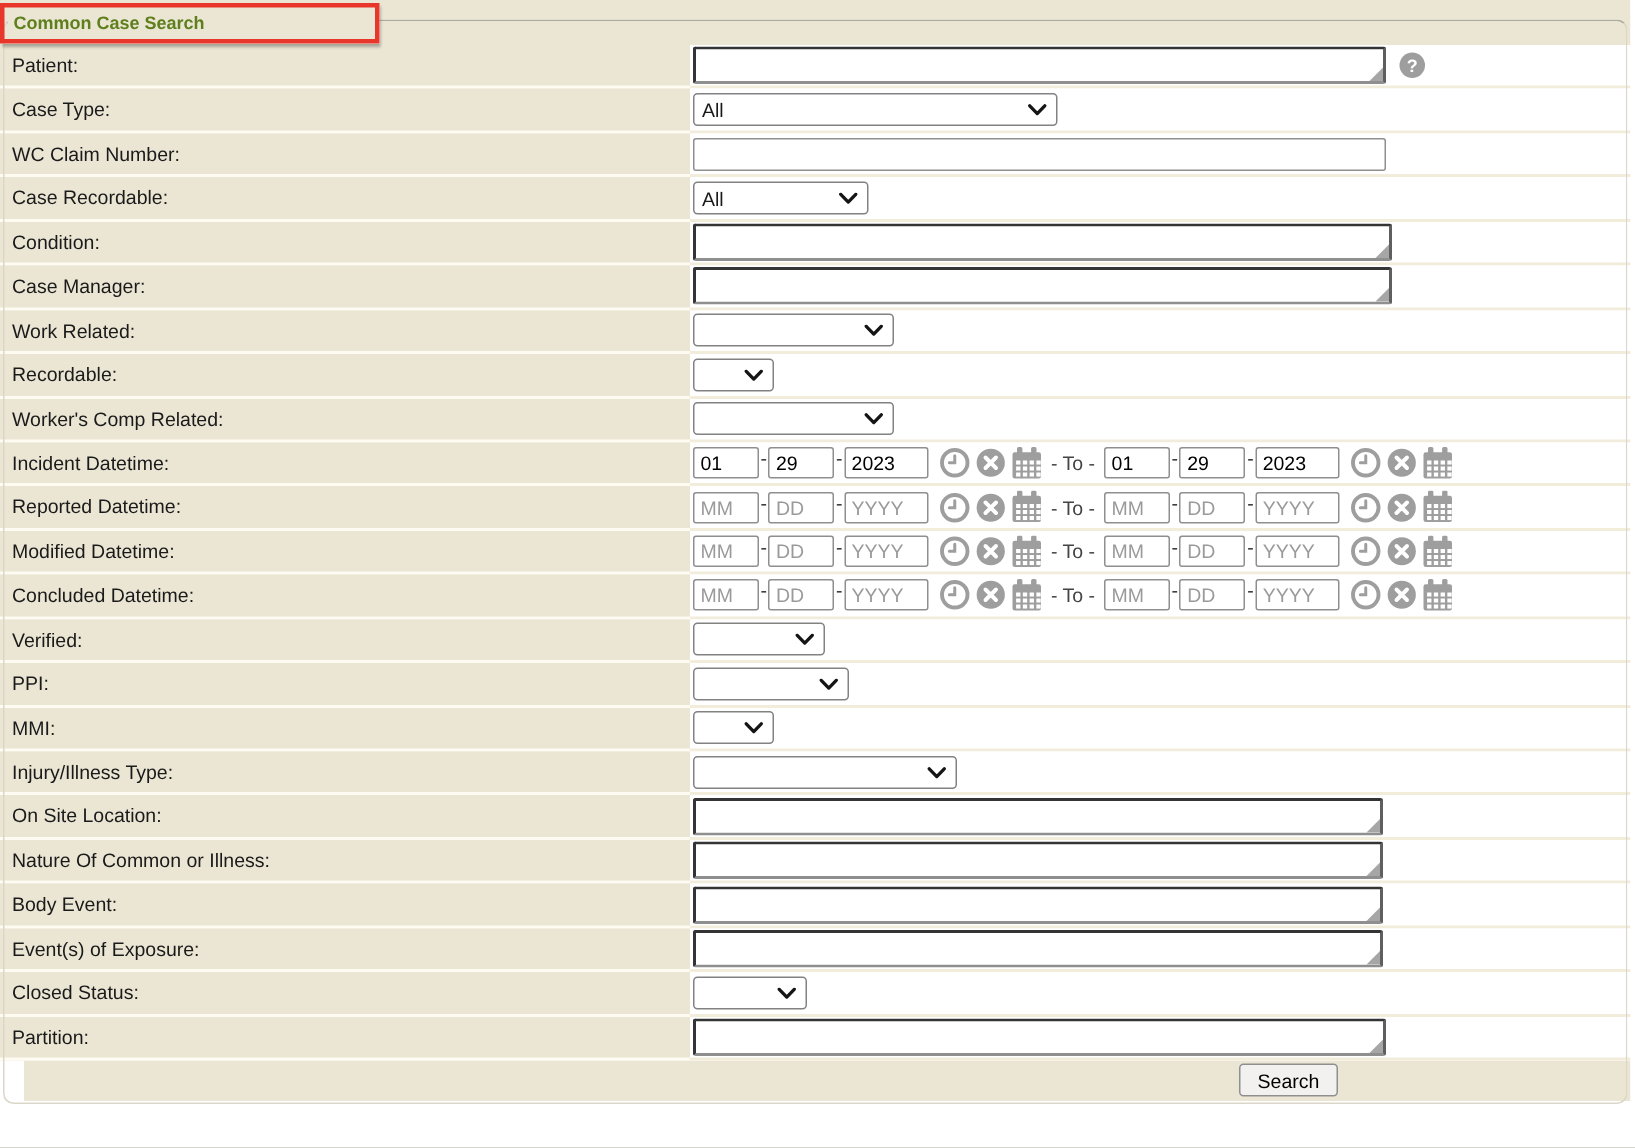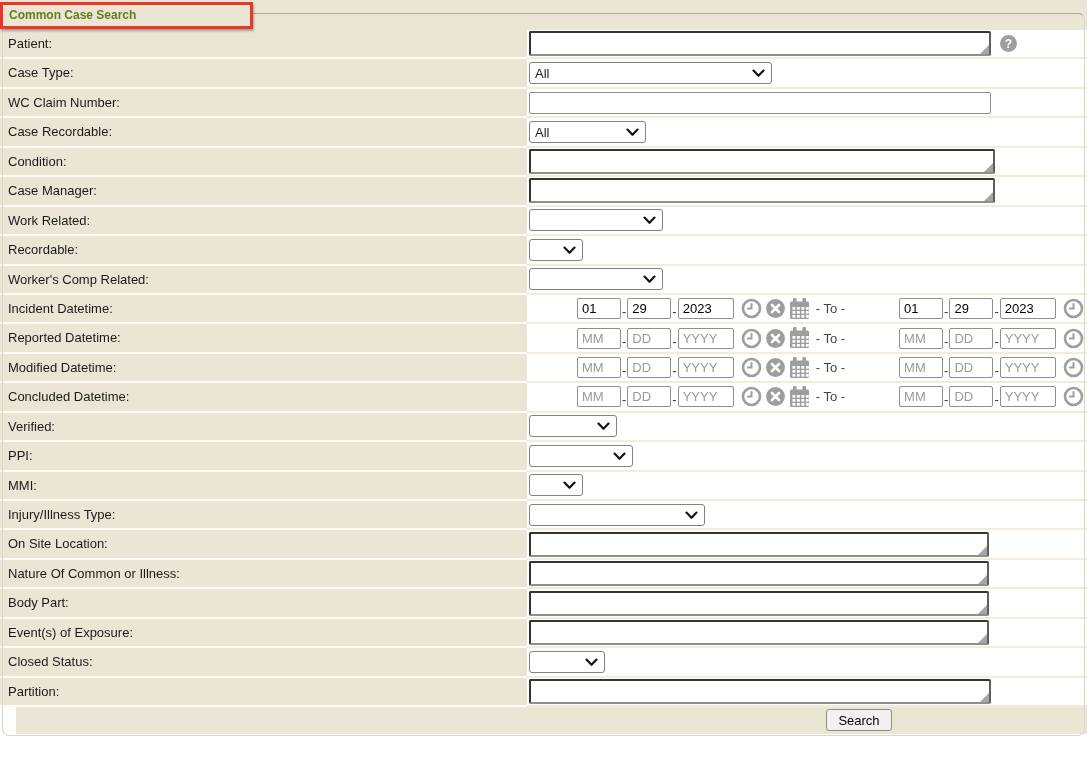--- a/index.html
+++ b/index.html
@@ -17,37 +17,37 @@
     border:1px solid #DAD7C8;border-top-color:#ABAB9F;border-radius:7px;z-index:5;pointer-events:none;}
   .title-row{height:30px;background:var(--beige);position:relative;}
   .legend{position:absolute;left:5px;top:4px;width:248px;padding-left:4px;background:var(--beige);
     font-size:12px;font-weight:bold;color:var(--green);z-index:6;line-height:22px;}
   .annotation{position:absolute;left:0;top:2px;width:253px;height:27px;border:3px solid var(--red);
     box-shadow:1px 2px 2px rgba(0,0,0,.3);z-index:7;pointer-events:none;}
 
   
   .rows{position:relative;z-index:1;}
   .row{display:flex;height:29.45px;}
-  .label-cell{flex:none;width:527px;background:var(--beige);border-bottom:2px solid #FDFBF2;
+  .label-cell{flex:none;width:460px;background:var(--beige);border-bottom:2px solid #FDFBF2;
     padding:6px 0 12px 8px;}
   .content-cell{flex:1;background:#fff;border-bottom:2px solid #F2ECDB;
     display:flex;align-items:center;padding-left:2px;}
 
   
   .ta{position:relative;height:25px;background:#fff;border:2px solid #343434;
     border-right-color:#5F5F5F;border-bottom-color:#8F8F8F;border-radius:2px;flex:none;}
   .ta-text{position:absolute;left:3px;top:2px;}
   .resize-handle{position:absolute;right:0;bottom:0;width:0;height:0;
     border-left:9px solid transparent;border-bottom:9px solid #A6A6A6;}
   .txt{height:22px;border:1px solid #8F8F8F;border-radius:2px;background:#fff;
     font:13px "Liberation Sans",sans-serif;padding:0 3px;outline:none;}
   .sel{height:22px;border:1px solid #828282;border-radius:3px;background:#fff;position:relative;
     display:flex;align-items:center;padding:0 20px 0 5px;flex:none;cursor:default;}
   .chev{position:absolute;right:6px;top:50%;transform:translateY(-46%);display:flex;}
-  .dgroup{display:flex;align-items:flex-end;margin-left:48px;}
+  .dgroup{display:flex;align-items:flex-start;}
   .dinp{height:21px;border:1px solid #8F8F8F;border-radius:2px;background:#fff;
     font:13px "Liberation Sans",sans-serif;padding:0 0 0 4px;outline:none;}
   .dinp::placeholder{color:#9A9A9A;}
   .hyph{margin:0 1px;color:#333;}
   .icons{display:flex;align-items:center;gap:3px;margin-left:7px;}
   .icon{display:flex;}
   .to-label{color:#444;margin:0 6px;white-space:pre;}
   .help{width:17px;height:17px;border-radius:50%;background:var(--icon-gray);color:#fff;
     font-weight:bold;font-size:12px;display:flex;align-items:center;justify-content:center;
     margin-left:9px;flex:none;}
@@ -590,21 +590,21 @@
       <div class="row">
         <div class="label-cell"><span class="lbl">Nature Of Common or Illness:</span></div>
         <div class="content-cell">
           <div class="ta" style="width: 460px;">
             <span class="ta-text"></span>
             <span class="resize-handle"></span>
           </div>
         </div>
       </div>
       <div class="row">
-        <div class="label-cell"><span class="lbl">Body Part:</span></div>
+        <div class="label-cell"><span class="lbl">Body Event:</span></div>
         <div class="content-cell">
           <div class="ta" style="width: 460px;">
             <span class="ta-text"></span>
             <span class="resize-handle"></span>
           </div>
         </div>
       </div>
       <div class="row">
         <div class="label-cell"><span class="lbl">Event(s) of Exposure:</span></div>
         <div class="content-cell">

